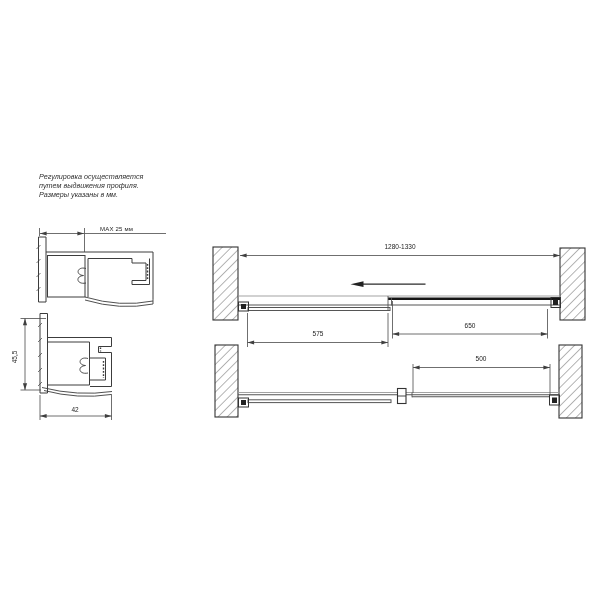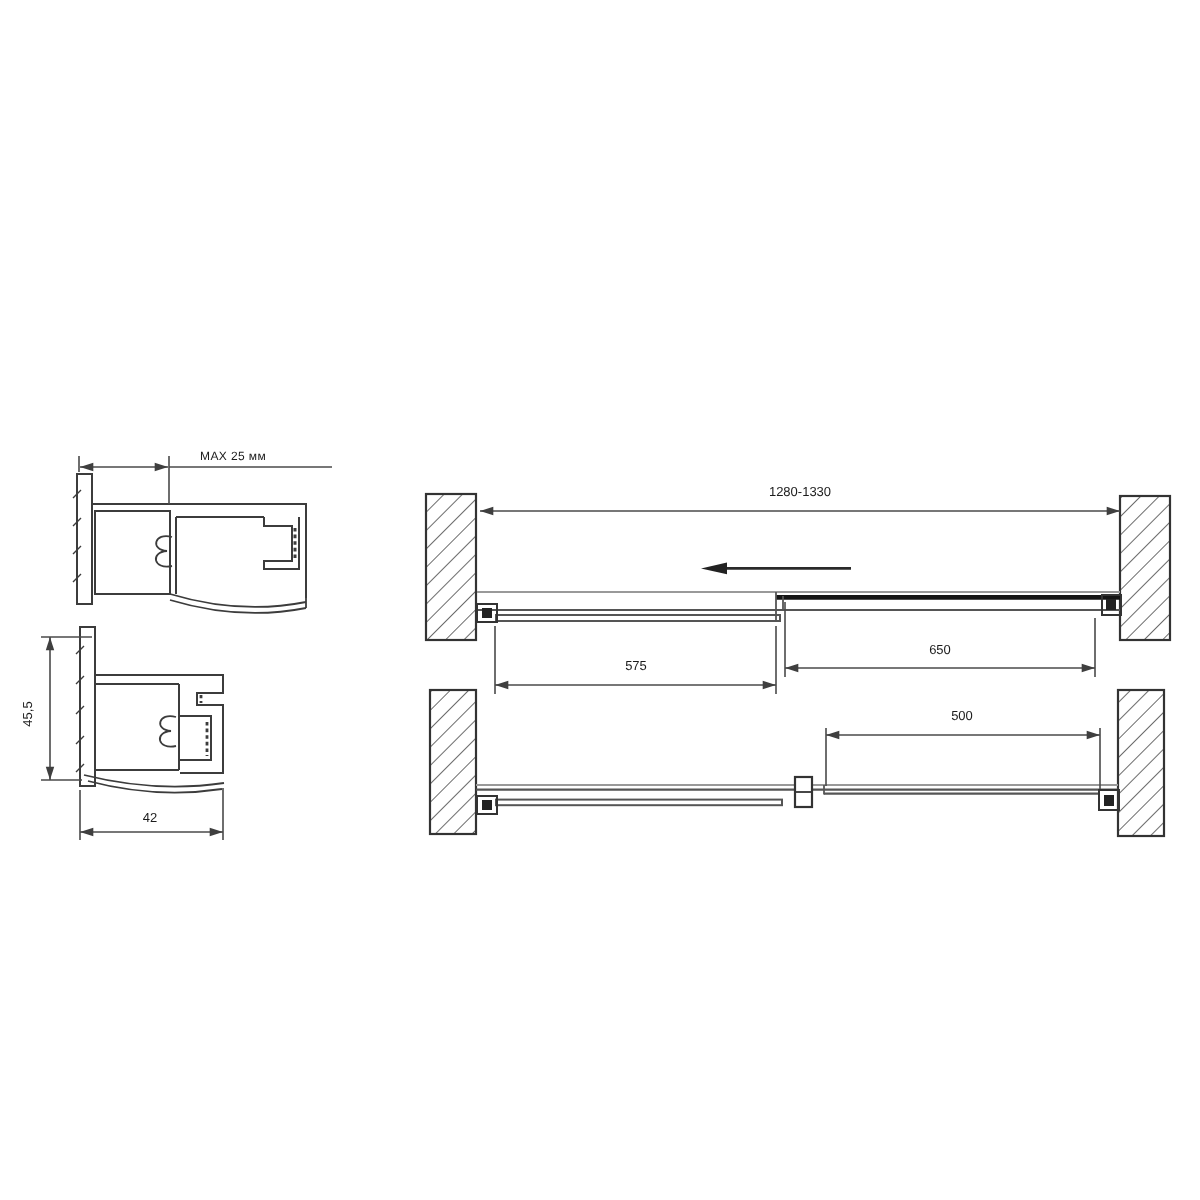--- a/index.html
+++ b/index.html
@@ -149,20 +149,25 @@
       </g>
 
       <g stroke="#4a4a4a" stroke-width="0.8">
         <line x1="413" y1="364" x2="413" y2="393"></line>
         <line x1="550" y1="364" x2="550" y2="394.5"></line>
         <line x1="413" y1="367.5" x2="550" y2="367.5" marker-start="url(#dimarrow)" marker-end="url(#dimarrow)"></line>
       </g>
     </g>
   </svg>
 
+  <div class="lbl note" style="left:39px;top:173px;">
+    <div>Регулировка осуществляется</div>
+    <div>путем выдвижения профиля.</div>
+    <div>Размеры указаны в мм.</div>
+  </div>
 
   <div class="lbl max" style="left:100px;top:225.5px;">MAX 25 мм</div>
 
   <div class="lbl dim rot" style="left:2px;top:352px;width:30px;height:10px;">45,5</div>
 
   <div class="lbl dim" style="left:62px;top:406.5px;width:26px;">42</div>
 
   <div class="lbl dim" style="left:356px;top:244px;width:88px;">1280-1330</div>
 
   <div class="lbl dim" style="left:298px;top:331px;width:40px;">575</div>

